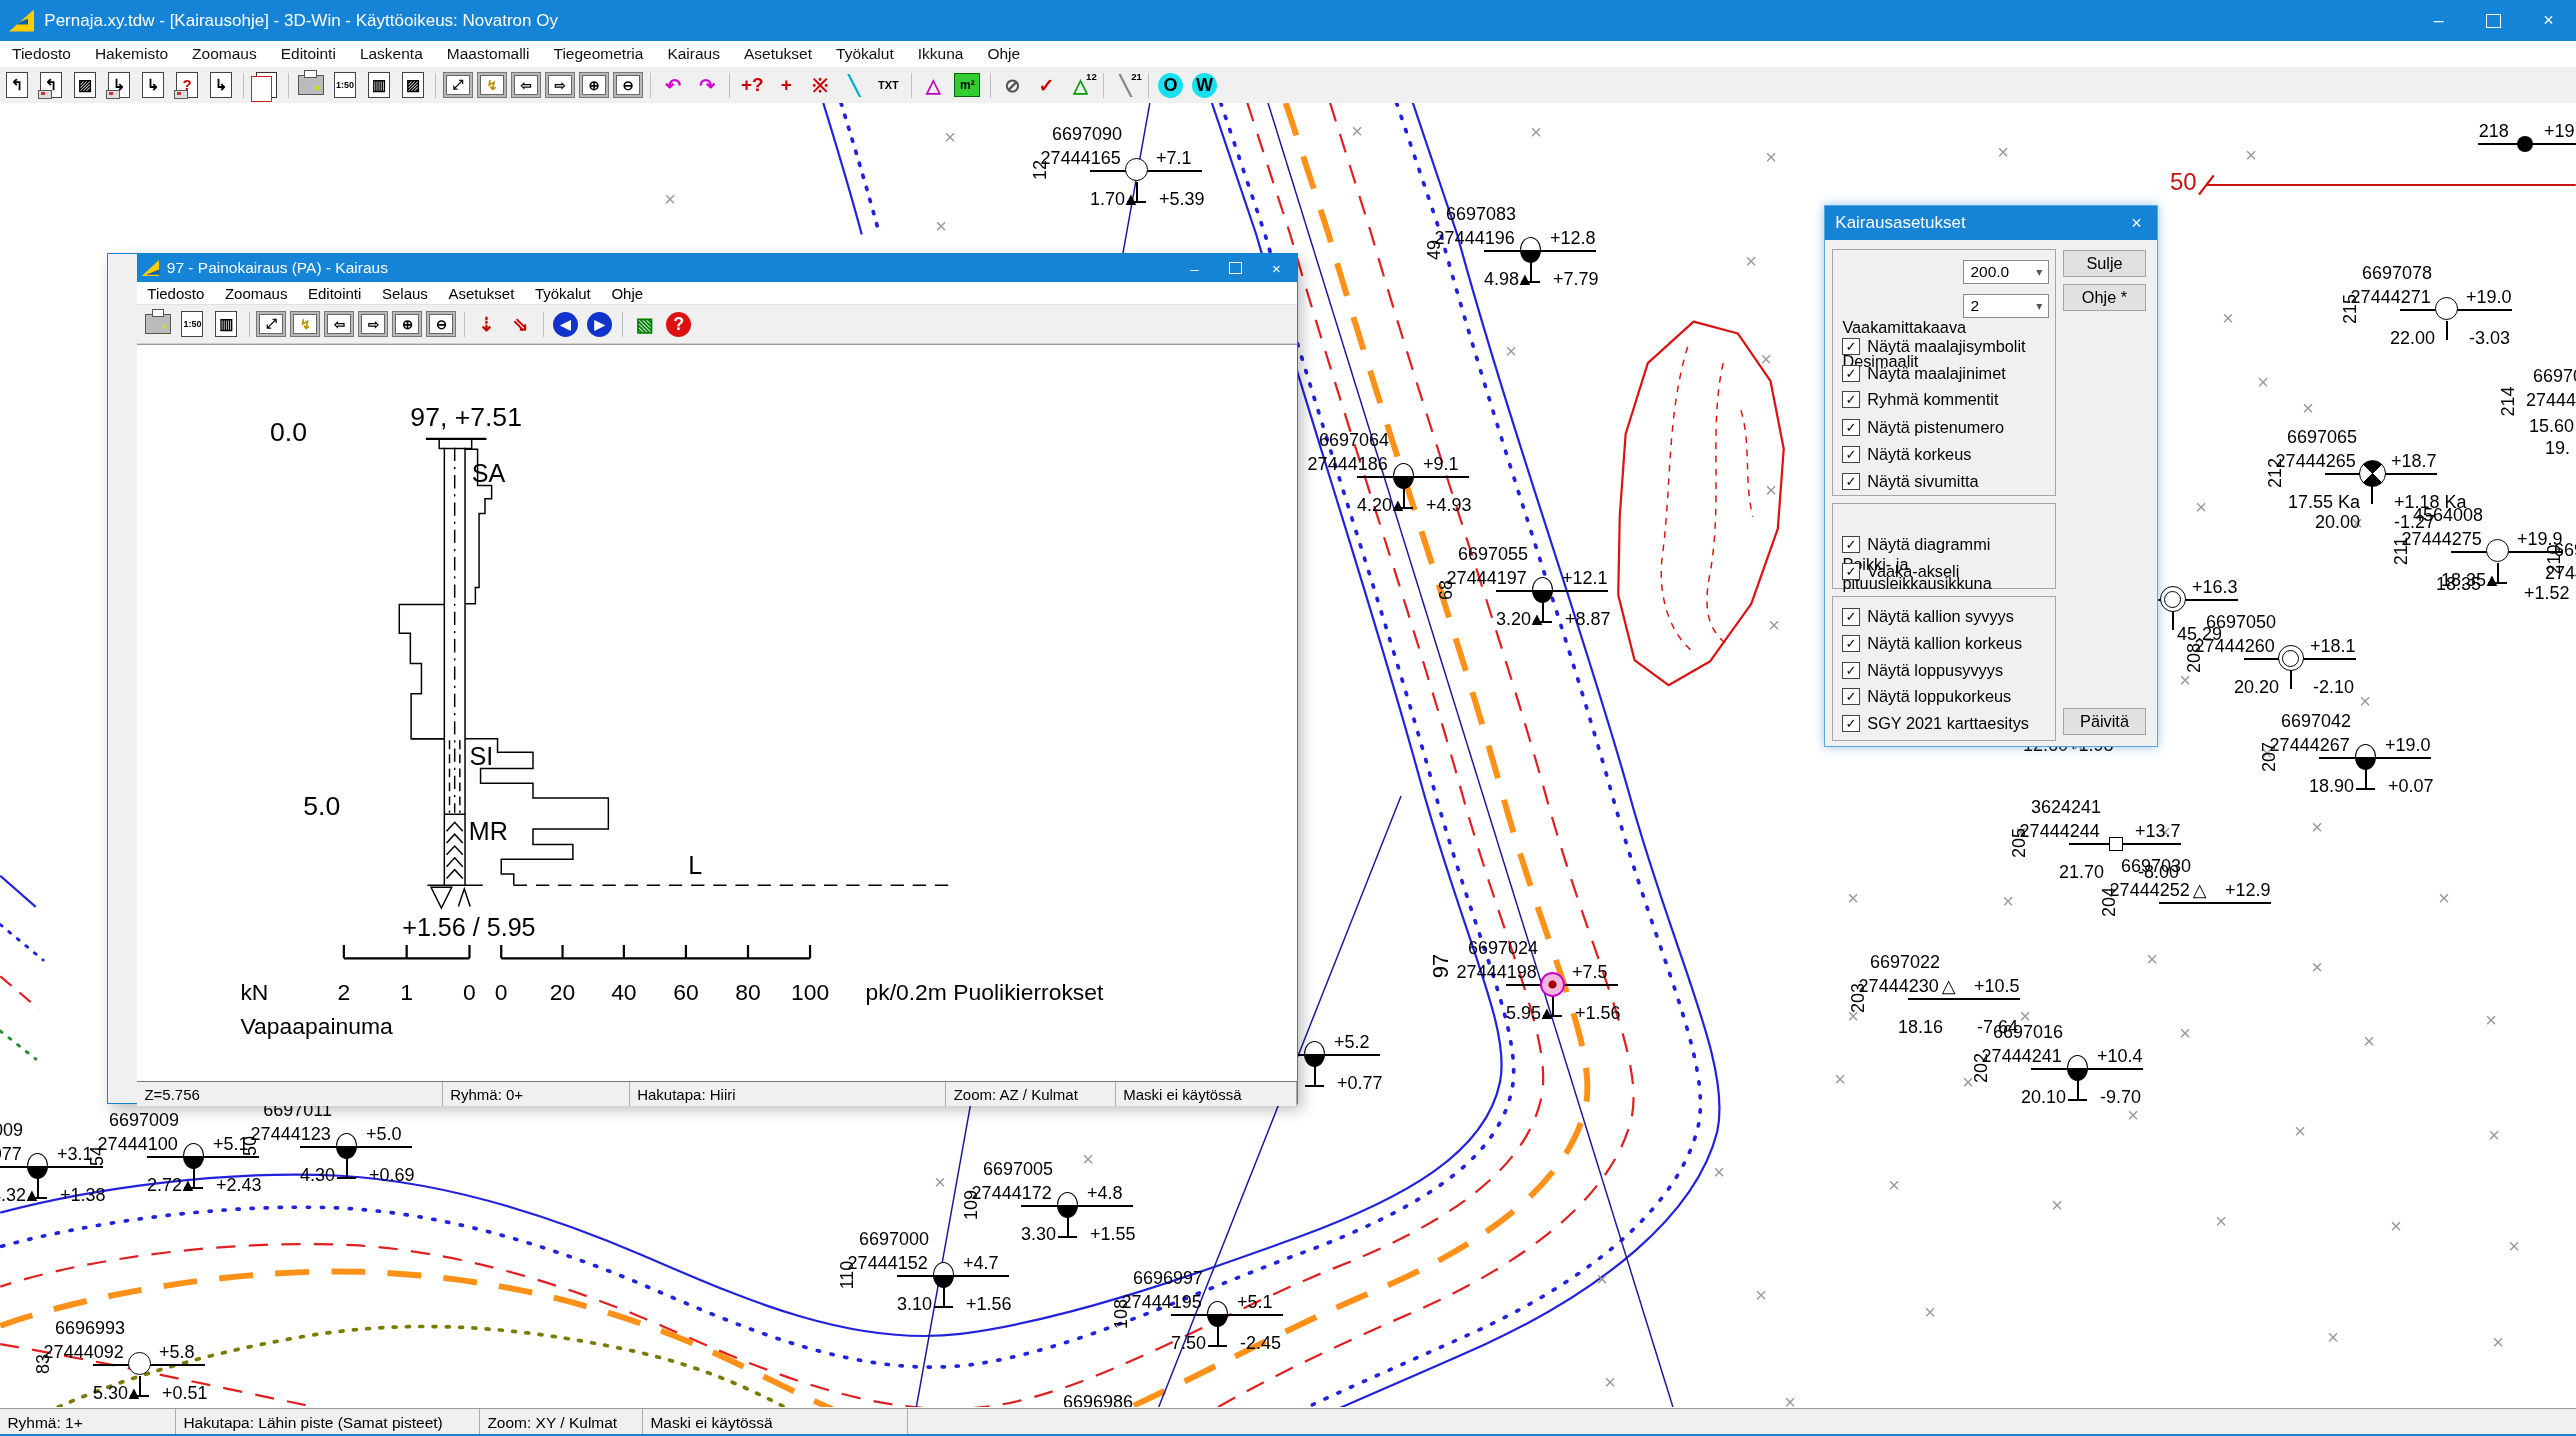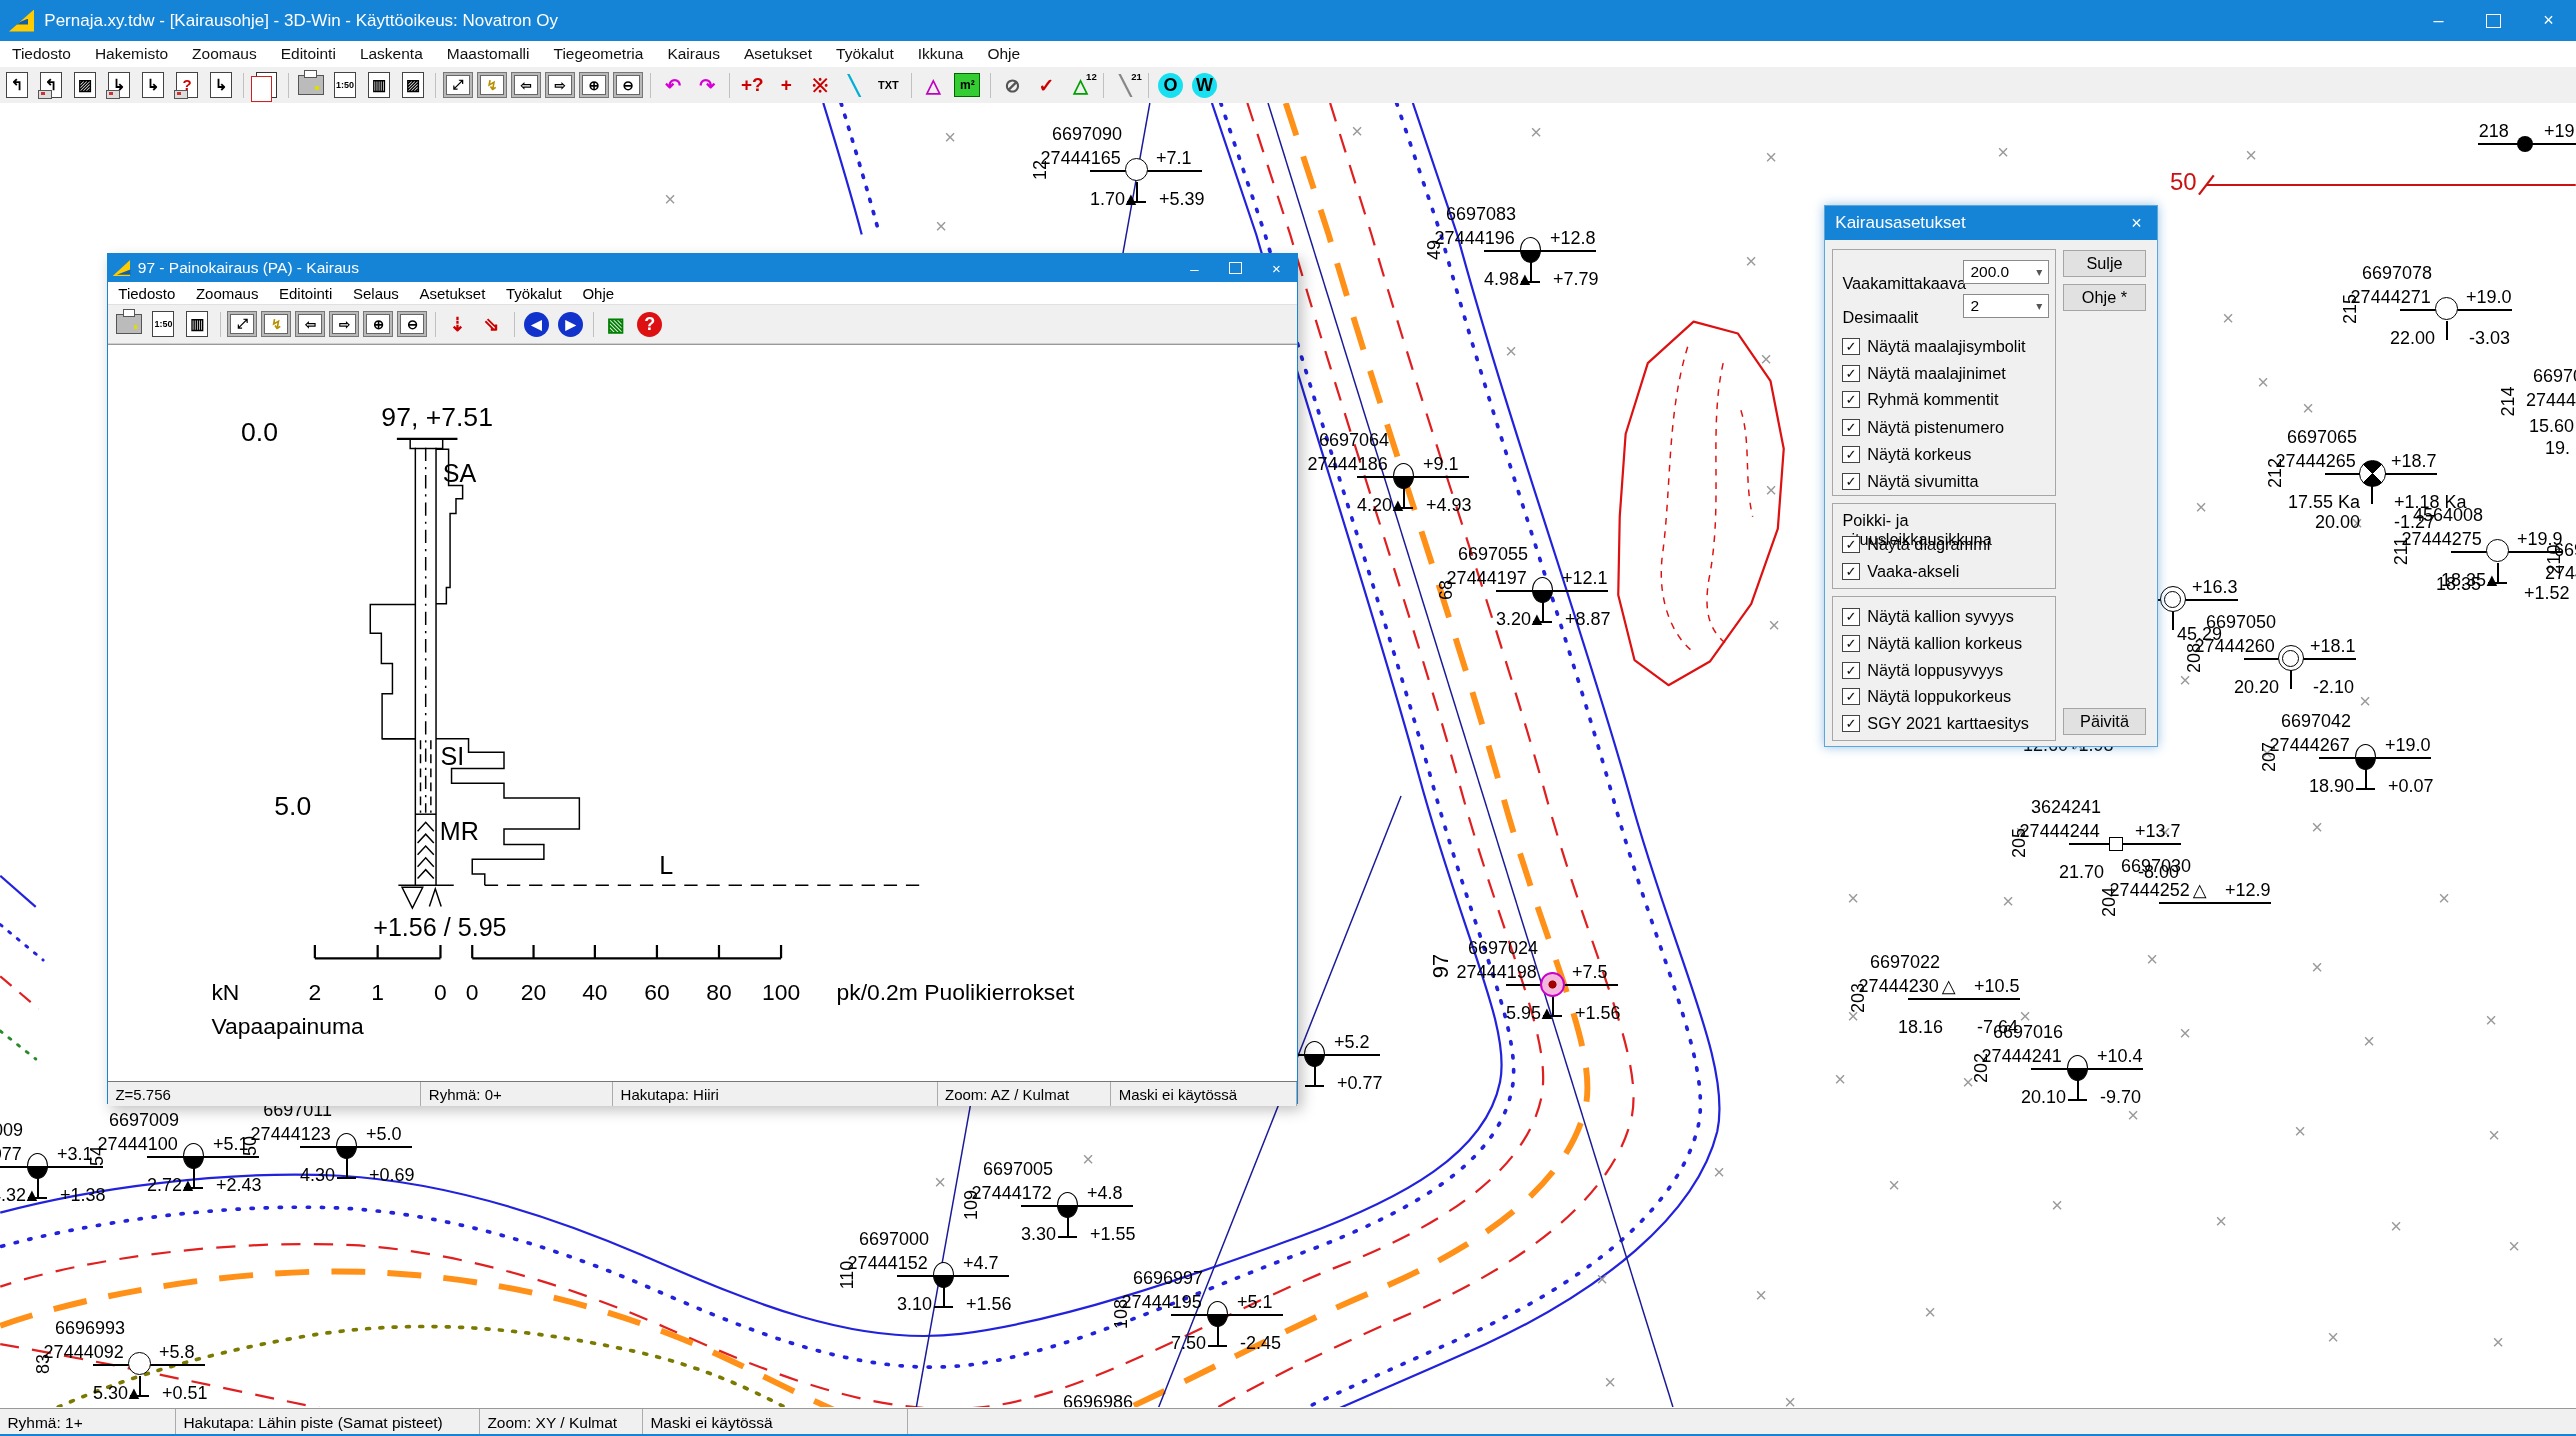--- a/index.html
+++ b/index.html
@@ -73,39 +73,39 @@
   .sym-double:after{content:"";width:15px;height:15px;border:1.5px solid #000;border-radius:50%;}
   .sym-hourglass{left:-13.3px;top:-14px;width:25px;height:25px;border:1.5px solid #000;border-radius:50%;
     background:conic-gradient(#000 0 45deg,#fff 45deg 135deg,#000 135deg 225deg,#fff 225deg 315deg,#000 315deg 360deg);}
   .sym-triangle{left:-13.3px;top:-24px;font-size:27px;}
   .sym-square{left:-7.4px;top:-7.4px;width:12.6px;height:12.6px;border:1.5px solid #000;background:#fff;}
   .sym-magenta{left:-12.6px;top:-12.6px;width:21px;height:21px;border:2.2px solid #cc00cc;border-radius:50%;
     background:radial-gradient(circle,#a00000 0 3.7px,#f3b6dd 4.4px);}
   .sym-filled{left:-8.1px;top:-8.1px;width:16.3px;height:16.3px;background:#000;border-radius:50%;}
   
   #childwin{position:absolute;left:107px;top:253px;width:1191px;height:851px;background:#f0f0f0;
-    border:1.5px solid #1583d6;box-sizing:border-box;box-shadow:4.4px 6px 13.3px rgba(0,0,0,.25);}
+    border:1.5px solid #1583d6;box-sizing:border-box;box-shadow:4.4px 6px 13.3px rgba(0,0,0,.25);padding-left:29px;}
   #child-title{height:28px;background:#1583d6;color:#fff;display:flex;align-items:center;font-size:15.5px;}
   #child-title .logo{width:18px;height:16.3px;margin:0 7.4px 0 4.4px;}
   .cw-btn{width:41px;height:100%;display:flex;align-items:center;justify-content:center;color:#fff;font-size:15px;}
   .cw-btn .boxglyph{width:11px;height:9.6px;border:1.5px solid #fff;display:block;}
   #child-menubar{height:22px;background:#fff;border-bottom:0.7px solid #e0e0e0;display:flex;align-items:center;font-size:15px;}
   #child-menubar .mi{padding:0 10.3px;}
   #child-toolbar{height:38px;background:#f0f0f0;border-bottom:0.7px solid #cfcfcf;display:flex;align-items:center;padding-left:4.4px;}
   #child-canvas{height:736px;background:#fff;border-top:0.7px solid #999;border-bottom:0.7px solid #777;position:relative;}
   #child-status{height:24px;background:#f0f0f0;display:flex;font-size:15px;align-items:center;}
   .st-cell{height:100%;display:flex;align-items:center;padding-left:7.4px;border-right:0.7px solid #ababab;box-sizing:border-box;}
   
   #dialog{position:absolute;left:1824px;top:205px;width:334px;height:542px;background:#f0f0f0;
     border:0.7px solid #5ba7dc;box-shadow:0 0 10.3px rgba(30,120,200,.45);box-sizing:border-box;}
   #dlg-title{height:34px;background:#1583d6;color:#fff;display:flex;align-items:center;font-size:17px;padding-left:10.3px;}
   #dlg-close{margin-left:auto;width:41px;height:100%;display:flex;align-items:center;justify-content:center;font-size:18px;}
   #dlg-body{position:relative;height:508px;}
   .groupbox{position:absolute;border:0.7px solid #a6a6a6;background:transparent;}
-  .dlg-label{position:absolute;font-size:16.3px;color:#000;}
+  .dlg-label{position:absolute;font-size:16.3px;color:#000;margin-top:44px;}
   .combo{position:absolute;width:86px;height:24px;background:#fff;border:0.7px solid #8a8a8a;display:flex;align-items:center;
     font-size:15.5px;padding-left:6px;box-sizing:border-box;}
   .combo .chev{margin-left:auto;margin-right:6px;color:#555;font-size:12px;}
   .cbrow{position:absolute;display:flex;align-items:center;font-size:16.3px;}
   .cbbox{width:15.5px;height:15.5px;border:1.5px solid #444;background:#fff;margin-right:7.4px;display:flex;align-items:center;
     justify-content:center;font-size:13.3px;color:#111;}
   .dlg-btn{position:absolute;width:81px;height:25px;background:#e1e1e1;border:0.7px solid #a5a5a5;display:flex;align-items:center;
     justify-content:center;font-size:16.3px;}
   
   #statusbar{position:absolute;left:0;top:1408px;width:2576px;height:27px;background:#f0f0f0;border-top:0.7px solid #999;

